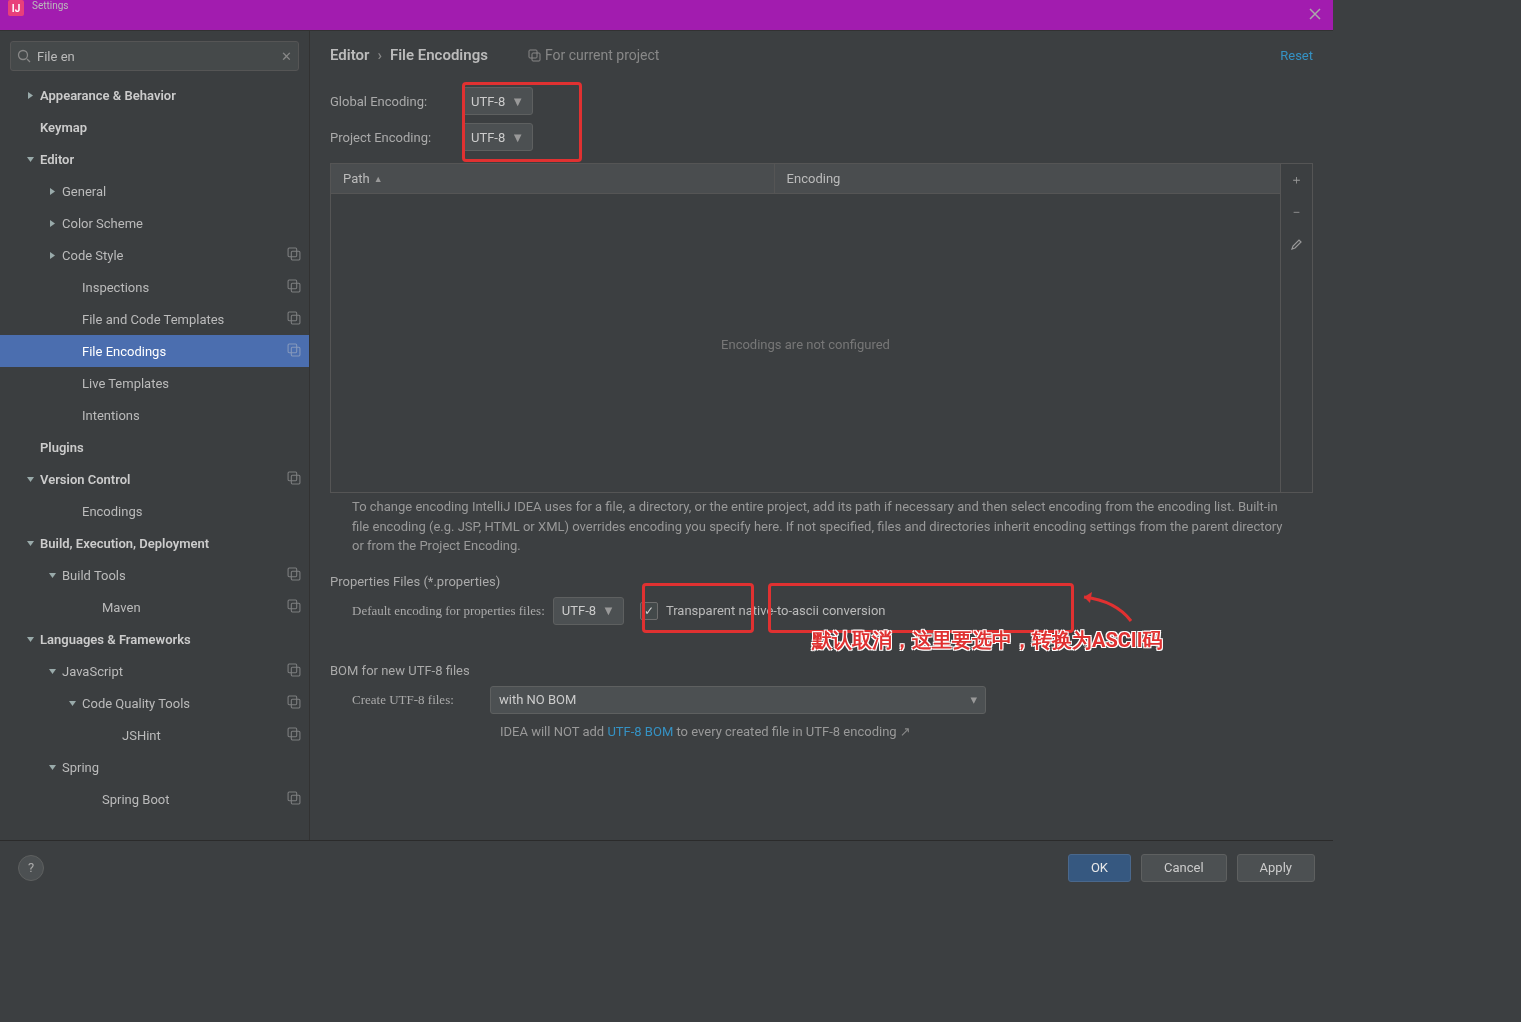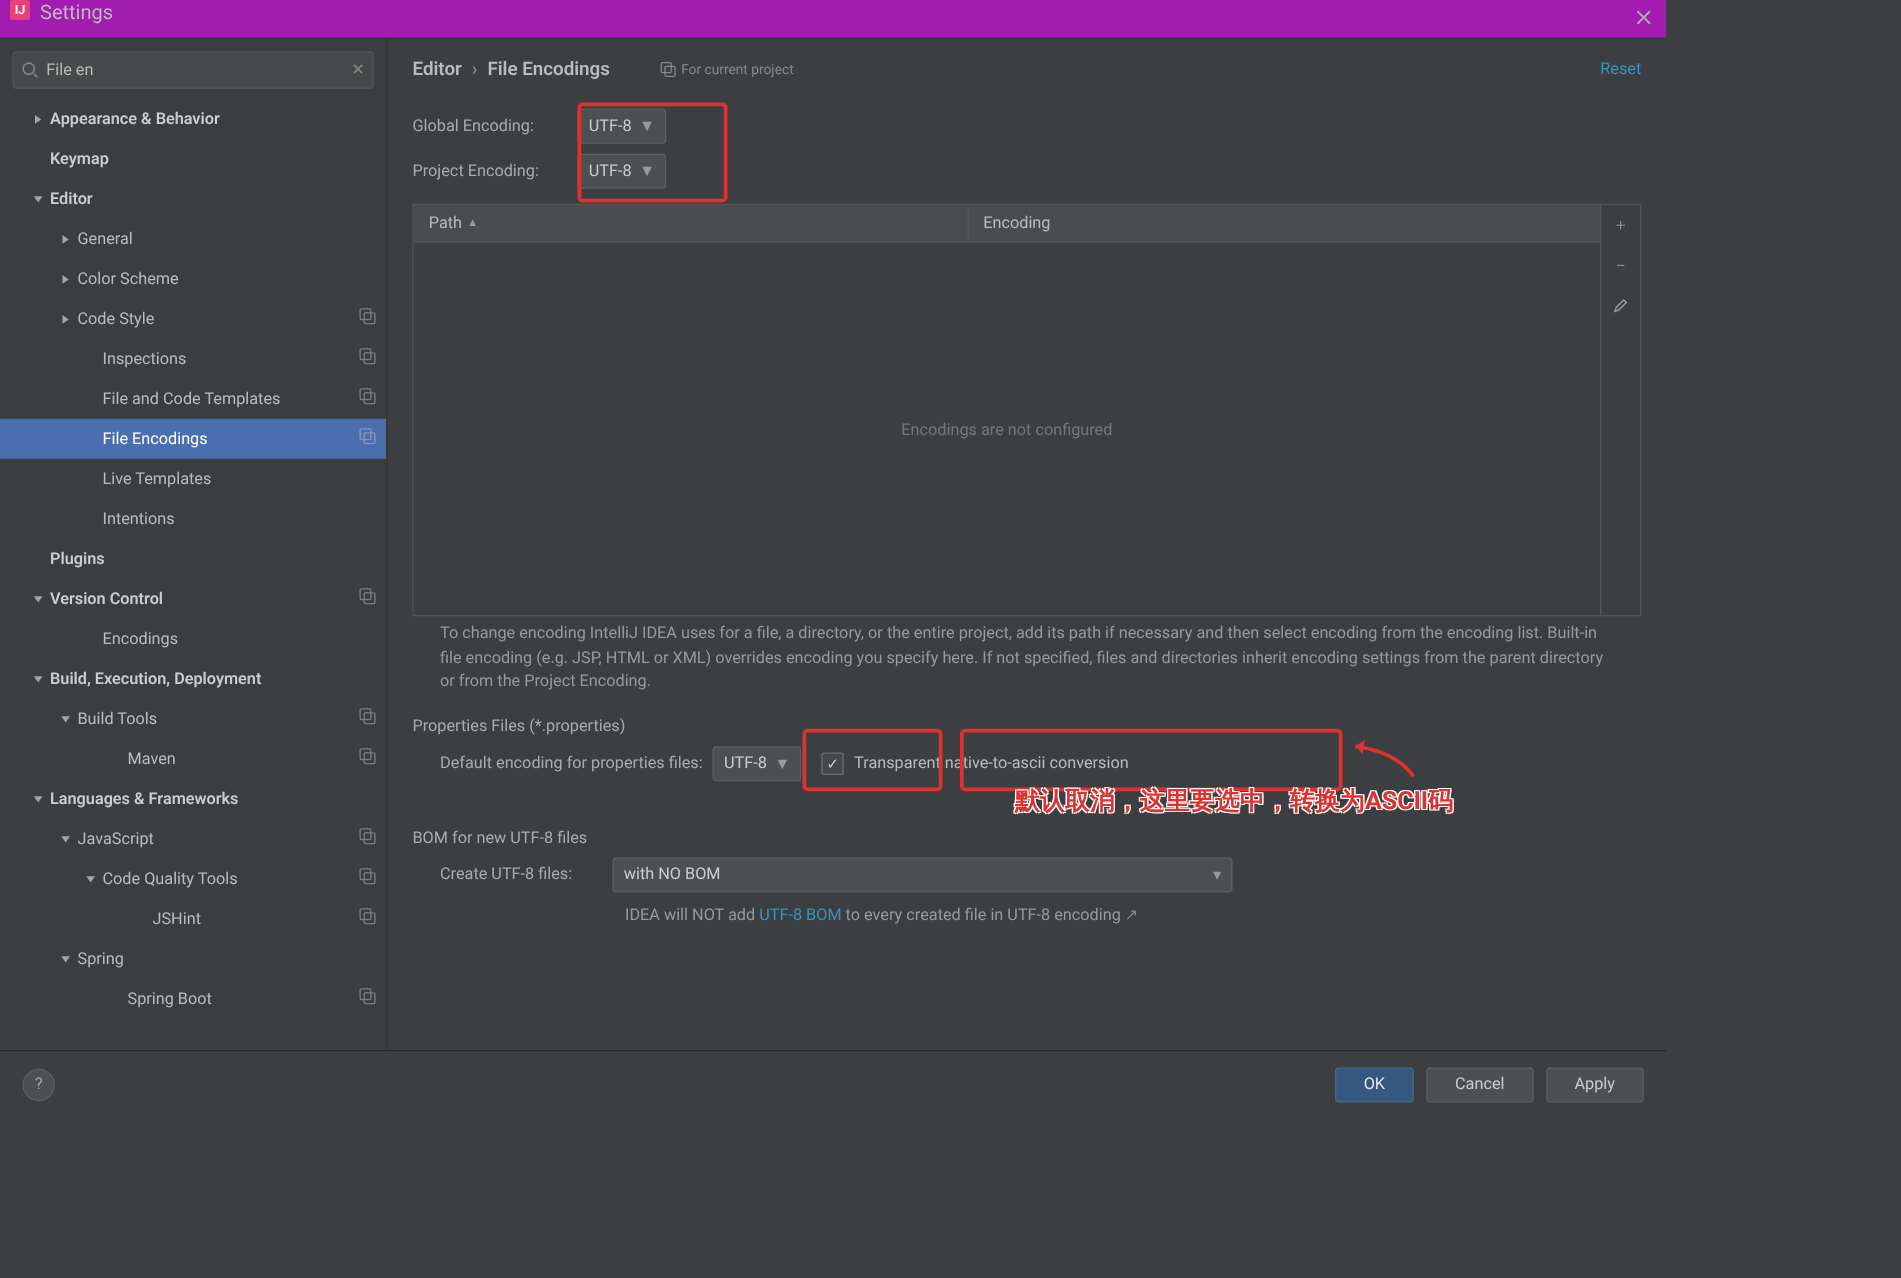--- a/index.html
+++ b/index.html
@@ -1,20 +1,20 @@
 <!DOCTYPE html>
 <html><head>
 <meta charset="utf-8">
 <style>
 * { box-sizing: border-box; margin: 0; padding: 0; font-family: -apple-system, "Segoe UI", Roboto, sans-serif; }
 body { background: #3c3f41; color: #bbb; font-size: 13px; overflow: hidden; }
 .window { width: 1333px; height: 894px; display: flex; flex-direction: column; background: #3c3f41; }
 .titlebar { height: 30px; display: flex; align-items: flex-start; padding: 0 8px; background: #a21caf; position: relative; }
 .titlebar .app-icon { width: 16px; height: 16px; background: #e8407a; border-radius: 2px; margin-right: 8px; display:flex;align-items:center;justify-content:center;font-size:10px;color:#fff;font-weight:bold;}
-.titlebar .title { color: #bbb; font-size: 16px; }
+.titlebar .title { color: #bbb; font-size: 10px; }
 .titlebar .close { position: absolute; right: 8px; top: 4px; width: 20px; height: 20px; display:flex;align-items:center;justify-content:center; cursor:pointer;}
 .titlebar .close svg { stroke:#aaa; }
 .body { flex:1; display:flex; border-top: 1px solid #323232;}
 .sidebar { width: 310px; background: #3b3e40; display:flex; flex-direction:column; border-right:1px solid #323232;}
 .searchbox { margin:10px 10px 6px 10px; height:30px; background:#45494a; border:1px solid #555; border-radius:3px; display:flex; align-items:center; padding:0 6px;}
 .searchbox svg { stroke:#888; margin-right:6px;}
 .searchbox input { flex:1; background:transparent; border:none; color:#bbb; font-size:13px; outline:none;}
 .searchbox .clear { cursor:pointer; color:#888;}
 .tree { flex:1; overflow:auto; padding-top:2px;}
 .tree-item { display:flex; align-items:center; height:32px; padding-right:8px; cursor:pointer; position:relative;}
@@ -24,42 +24,42 @@
 .tree-item.bold .lbl { font-weight:600; color:#ccc;}
 .tree-item.selected .lbl { color:#fff;}
 .tree-item .proj-icon { width:14px; height:14px; opacity:0.45;}
 .pad1 { padding-left:24px;} .pad2 { padding-left:46px;} .pad3 { padding-left:66px;justify-content:center;} .pad4 { padding-left:86px;} .pad5 { padding-left:106px;}
 .chev { transition:transform .1s;}
 .chev.dn { transform:rotate(90deg);}
 .main { flex:1; display:flex; flex-direction:column; padding:0;}
 .main-header { height:48px; display:flex; align-items:center; padding:0 20px; position:relative;}
 .breadcrumb { display:flex; align-items:center; font-size:15px; font-weight:600;}
 .breadcrumb .sep { margin:0 8px; color:#888;}
-.forproj { margin-left:40px; color:#888; display:flex;align-items:center;gap:4px;font-size:11px;font-weight:normal;}
+.forproj { margin-left:40px; color:#888; display:flex;align-items:center;gap:4px;font-size:14px;font-weight:normal;}
 .reset { position:absolute; right:20px; color:#3592c4; font-size:13px; cursor:pointer; font-weight:normal;}
 .content { flex:1; padding:0 20px 10px 20px; overflow:auto; position:relative;}
 .encoding-row { display:flex; align-items:center; margin:8px 0;}
 .encoding-row .lbl { min-width:132px; color:#aaa;}
 .dropdown { height:28px; background:#4c5052; border:1px solid #5e6060; border-radius:3px; display:inline-flex; align-items:center; padding:0 8px; cursor:pointer; gap:6px;}
 .dropdown .dval { color:#ccc;}
 .dropdown .carr { color:#999;}
 .highlight-red { border:3px solid #e03131; border-radius:4px; position:absolute; pointer-events:none;}
 .table-wrap { margin-top:12px; border:1px solid #555; height:330px; display:flex; flex-direction:column;}
 .table-head { display:flex; background:#4a4d4f; height:30px; border-bottom:1px solid #555;}
 .table-head .col { display:flex;align-items:center; padding:0 12px; border-right:1px solid #555; color:#bbb;}
 .table-head .col:first-child { flex:1;}
 .table-head .col:nth-child(2){ flex:1.15; border-right:none;}
 .side-tools { width:32px; display:flex; flex-direction:column; border-left:1px solid #555;background:#3c3f41;}
 .side-tools .tool{height:32px;display:flex;align-items:center;justify-content:center;color:#999;cursor:pointer;}
 .table-body { flex:1; display:flex; }
 .table-empty { flex:1; display:flex;align-items:center;justify-content:center;color:#777;}
 .help-text { margin:4px 0 10px 22px; color:#999; line-height:1.5; font-size:13px; max-width:940px;}
 .section-title { color:#aaa; margin:18px 0 8px 0;}
 .prop-row { display:flex; align-items:center; margin:8px 0 8px 22px; position:relative;}
-.prop-row .lbl { color:#aaa; margin-right:8px;}
+.prop-row .lbl { color:#aaa; margin-right:8px;font-family:Liberation Serif, serif;}
 .checkbox { width:18px;height:18px;border:1px solid #6e6e6e;border-radius:2px;background:#43494a;display:flex;align-items:center;justify-content:center;margin-right:8px;cursor:pointer;}
 .checkbox.checked::after{content:"✓";color:#ccc;font-size:12px;line-height:1;}
 .wide-dd { width:496px; justify-content:space-between;}
 .bom-note { margin:10px 0 0 170px; color:#999;}
 .bom-note a { color:#3592c4; text-decoration:none;}
 .bom-note .ext{color:#888;margin-left:3px;}
 .footer { height:54px; border-top:1px solid #2b2b2b; display:flex; align-items:center; padding:0 18px; gap:10px; background:#3c3f41;}
 .footer .spacer { flex:1;}
 .footer .help-btn { width:26px;height:26px;border:1px solid #5e6060;border-radius:13px;display:flex;align-items:center;justify-content:center;color:#aaa;cursor:pointer;background:#4c5052;}
 .btn { height:28px; padding:0 22px; border:1px solid #5e6060; border-radius:3px; background:#4c5052; color:#ccc; cursor:pointer; display:inline-flex;align-items:center;}

